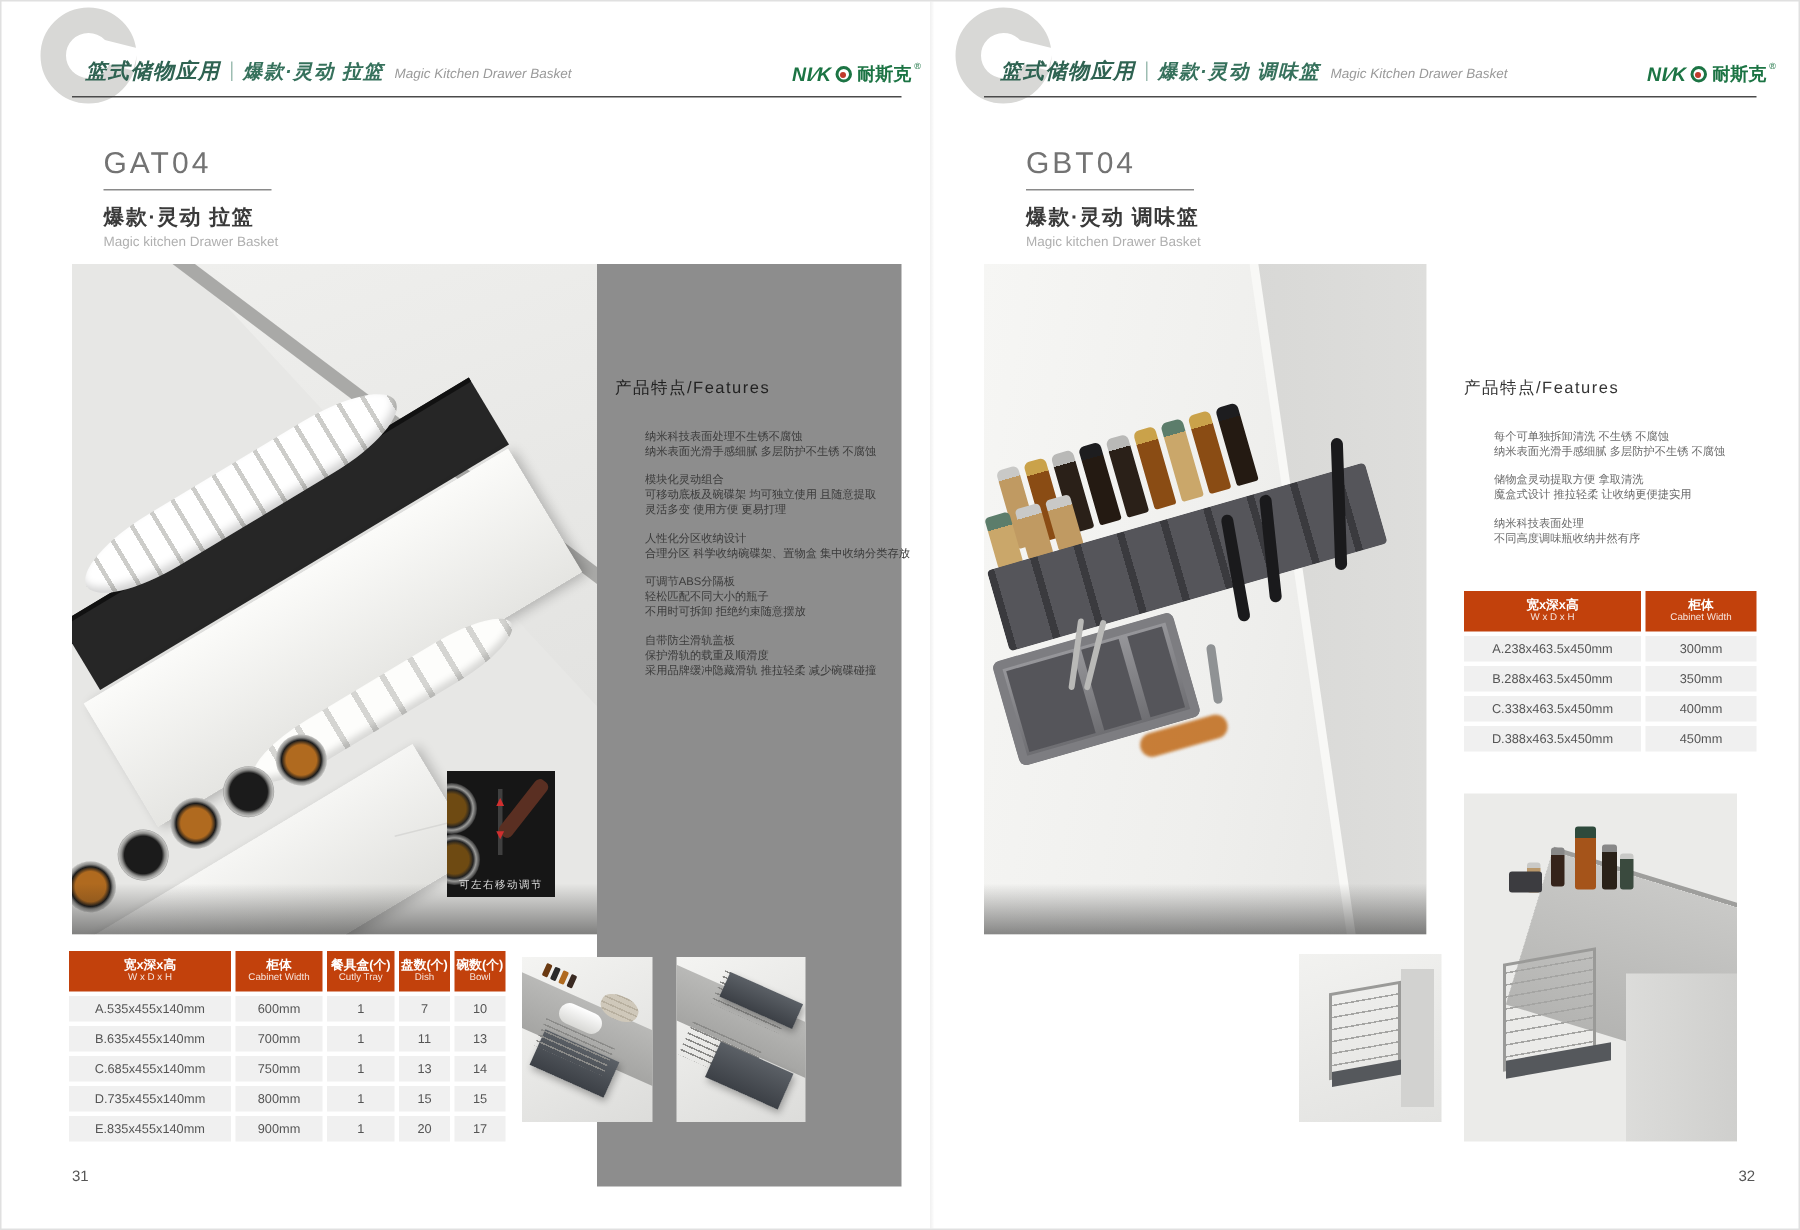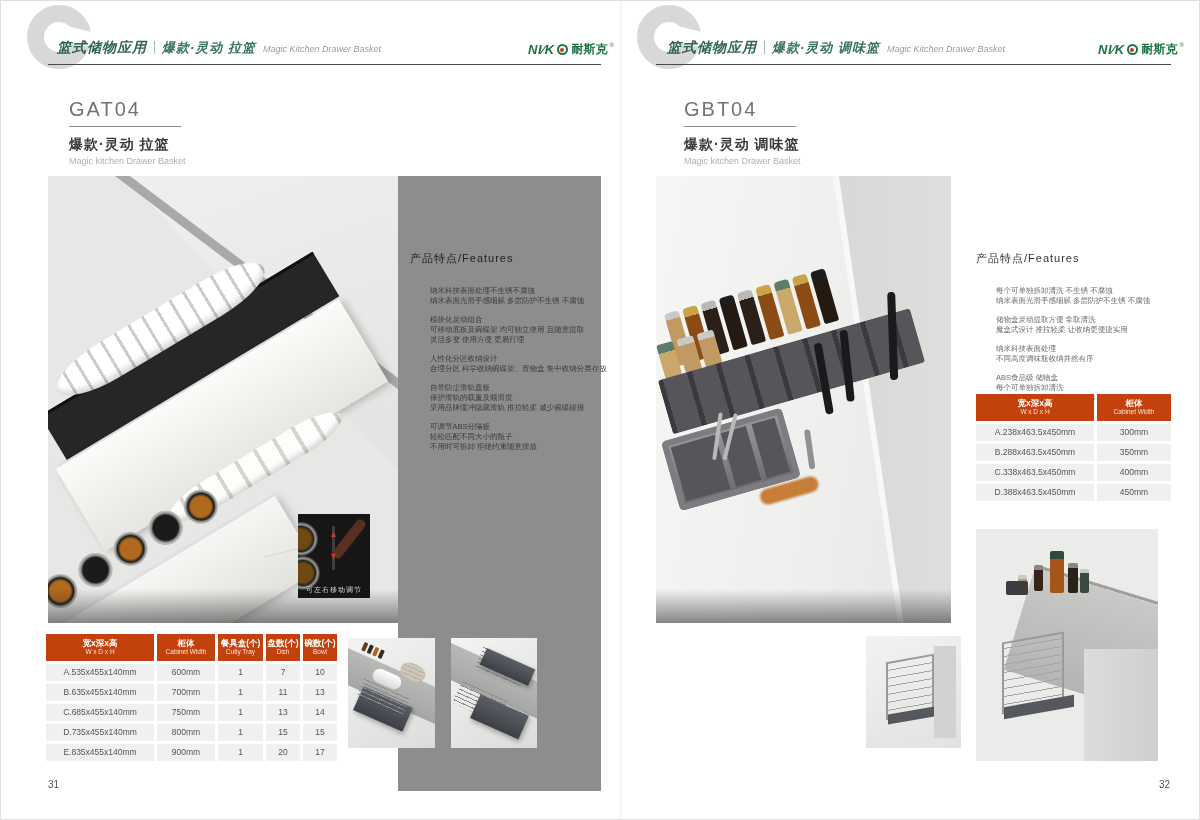--- a/index.html
+++ b/index.html
@@ -173,28 +173,28 @@
     <div class="fpara">
       <div class="fl">模块化灵动组合</div>
       <div class="fl">可移动底板及碗碟架 均可独立使用 且随意提取</div>
       <div class="fl">灵活多变 使用方便 更易打理</div>
     </div>
     <div class="fpara">
       <div class="fl">人性化分区收纳设计</div>
       <div class="fl">合理分区 科学收纳碗碟架、置物盒 集中收纳分类存放</div>
     </div>
     <div class="fpara">
+      <div class="fl">可调节ABS分隔板</div>
+      <div class="fl">轻松匹配不同大小的瓶子</div>
+      <div class="fl">不用时可拆卸 拒绝约束随意摆放</div>
+    </div>
+    <div class="fpara">
       <div class="fl">自带防尘滑轨盖板</div>
       <div class="fl">保护滑轨的载重及顺滑度</div>
       <div class="fl">采用品牌缓冲隐藏滑轨 推拉轻柔 减少碗碟碰撞</div>
-    </div>
-    <div class="fpara">
-      <div class="fl">可调节ABS分隔板</div>
-      <div class="fl">轻松匹配不同大小的瓶子</div>
-      <div class="fl">不用时可拆卸 拒绝约束随意摆放</div>
     </div>
   </div>
 
   <div class="photo" style="left:47px; top:175px; width:350px; height:447px; z-index:2;">
     <div class="ctrTop"></div>
     <div class="ctrEdge"></div>
     <div class="dgroup">
       <div class="rackbar"></div>
       <div class="plates"></div>
       <div class="dpanel1"></div>
@@ -368,25 +368,20 @@
       <div class="fl">纳米表面光滑手感细腻 多层防护不生锈 不腐蚀</div>
     </div>
     <div class="fpara">
       <div class="fl">储物盒灵动提取方便 拿取清洗</div>
       <div class="fl">魔盒式设计 推拉轻柔 让收纳更便捷实用</div>
     </div>
     <div class="fpara">
       <div class="fl">纳米科技表面处理</div>
       <div class="fl">不同高度调味瓶收纳井然有序</div>
     </div>
-    <div class="fpara">
-      <div class="fl">ABS食品级 储物盒</div>
-      <div class="fl">每个可单独拆卸清洗</div>
-      <div class="fl">精选ABS食品级材质 环保无毒 呵护家人健康</div>
-    </div>
   </div>
 
   <div class="spec tableR" style="left:975px; top:393px;">
     <div class="th">
         <div class="thzh">宽x深x高</div>
         <div class="then">W x D x H</div>
       </div>
     <div class="th">
         <div class="thzh">柜体</div>
         <div class="then">Cabinet Width</div>

